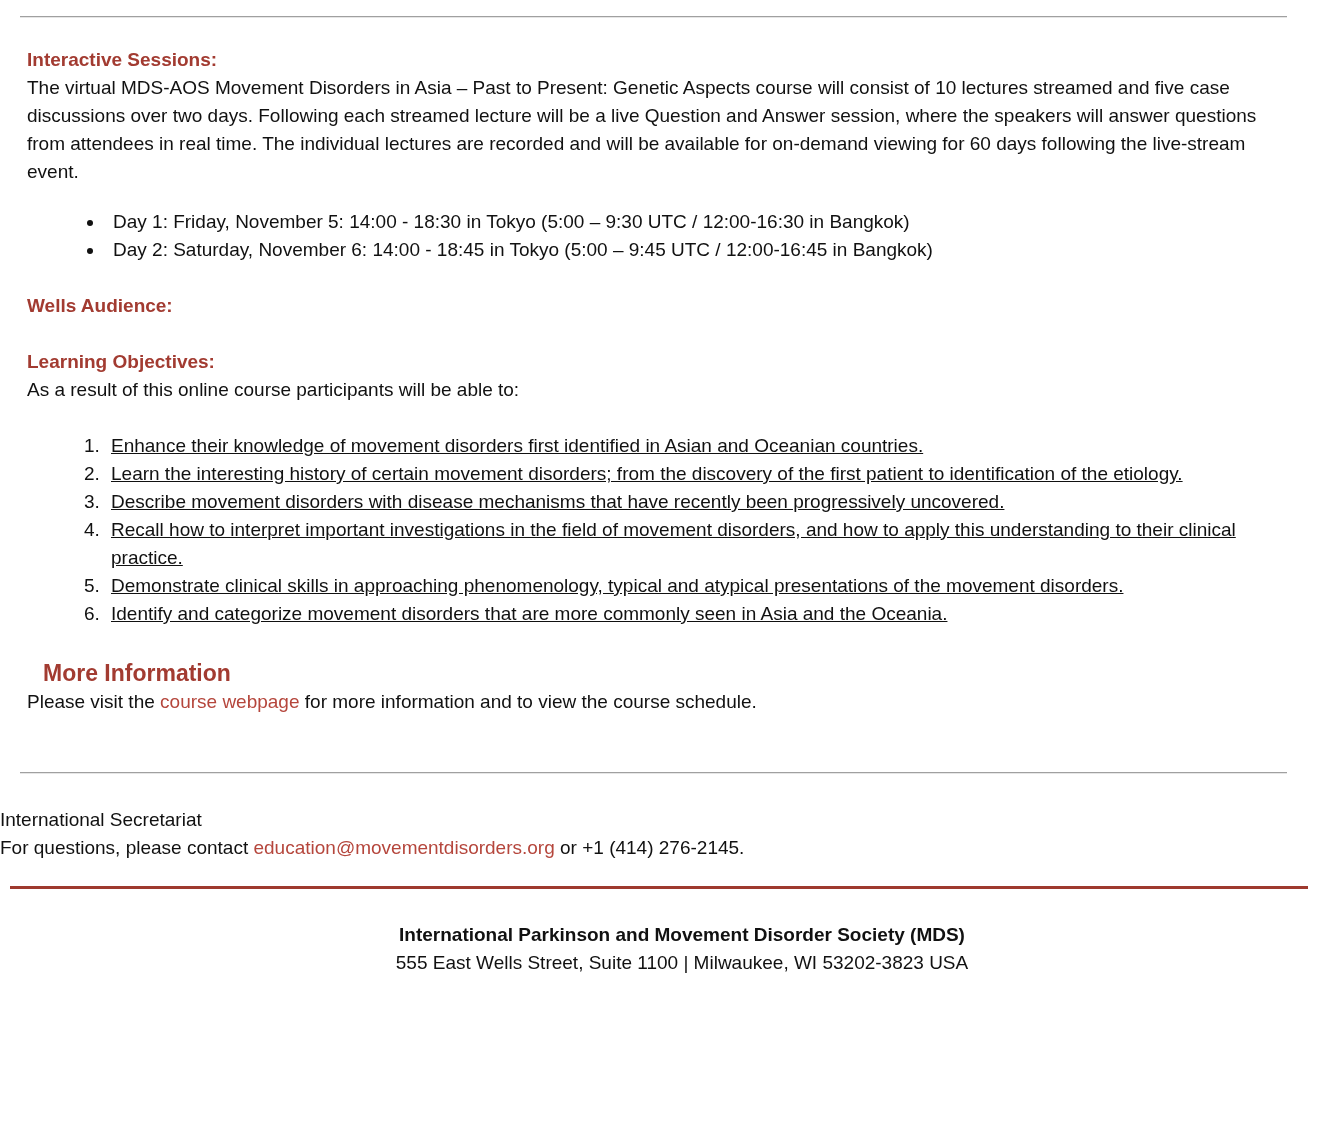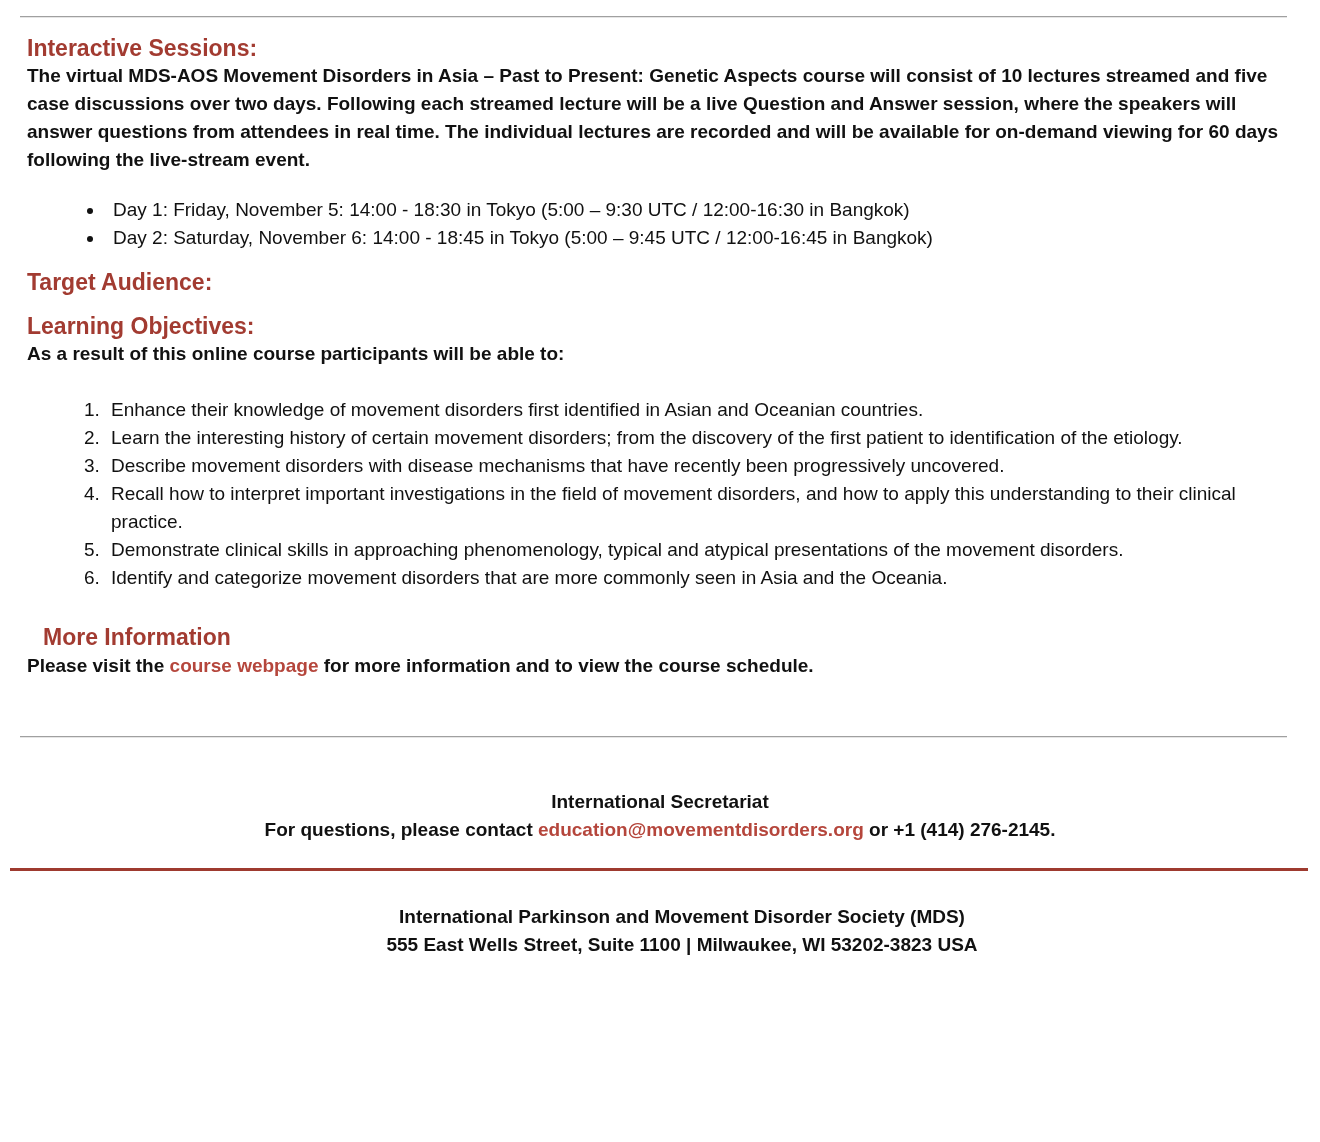--- a/index.html
+++ b/index.html
@@ -30,50 +30,49 @@
   }
   .rule-red {
     border: none;
     height: 3px;
     background: #9e3a2f;
     margin: 24px 12px 0 10px;
   }
   .section-heading {
     color: #a23b31;
     font-weight: bold;
-    font-size: 23px;
-    margin-top: 16px;
+    font-size: 19px;
+    margin-top: 28px;
   }
   .big-heading {
     color: #a23b31;
     font-weight: bold;
     font-size: 23px;
     line-height: 30px;
     margin-top: 30px;
     margin-left: 16px;
   }
-  p { margin: 0; font-weight: bold; }
+  p { margin: 0; }
   ul.schedule {
     margin: 22px 0 14px 0;
     padding-left: 78px;
   }
   ul.schedule li { padding-left: 8px; }
   ol.objectives {
     margin: 28px 0 14px 0;
     padding-left: 78px;
   }
-  ol.objectives li { padding-left: 6px; }
+  ol.objectives li { padding-left: 6px; text-decoration: underline; }
   a.red-link, .red-link {
     color: #b5463c;
     text-decoration: none;
     cursor: pointer;
   }
   .footer-block {
-    text-align: center;
-    margin-top: 50px;
+    margin-top: 32px;
   }
   .org-block {
     text-align: center;
     margin-top: 32px;
     padding-left: 44px;
   }
   .org-name { font-weight: bold; }
 </style>
 </head>
 <body>
@@ -83,21 +82,21 @@
 <div class="content">
 
   <h3 class="section-heading">Interactive Sessions:</h3>
   <p>The virtual MDS-AOS Movement Disorders in Asia – Past to Present: Genetic Aspects course will consist of 10 lectures streamed and five case discussions over two days. Following each streamed lecture will be a live Question and Answer session, where the speakers will answer questions from attendees in real time. The individual lectures are recorded and will be available for on-demand viewing for 60 days following the live-stream event.</p>
 
   <ul class="schedule">
     <li>Day 1: Friday, November 5: 14:00 - 18:30 in Tokyo (5:00 – 9:30 UTC / 12:00-16:30 in Bangkok)</li>
     <li>Day 2: Saturday, November 6: 14:00 - 18:45 in Tokyo (5:00 – 9:45 UTC / 12:00-16:45 in Bangkok)</li>
   </ul>
 
-  <h3 class="section-heading">Target Audience:</h3>
+  <h3 class="section-heading">Wells Audience:</h3>
 
   <h3 class="section-heading">Learning Objectives:</h3>
   <p>As a result of this online course participants will be able to:</p>
 
   <ol class="objectives">
     <li>Enhance their knowledge of movement disorders first identified in Asian and Oceanian countries.</li>
     <li>Learn the interesting history of certain movement disorders; from the discovery of the first patient to identification of the etiology.</li>
     <li>Describe movement disorders with disease mechanisms that have recently been progressively uncovered.</li>
     <li>Recall how to interpret important investigations in the field of movement disorders, and how to apply this understanding to their clinical practice.</li>
     <li>Demonstrate clinical skills in approaching phenomenology, typical and atypical presentations of the movement disorders.</li>

